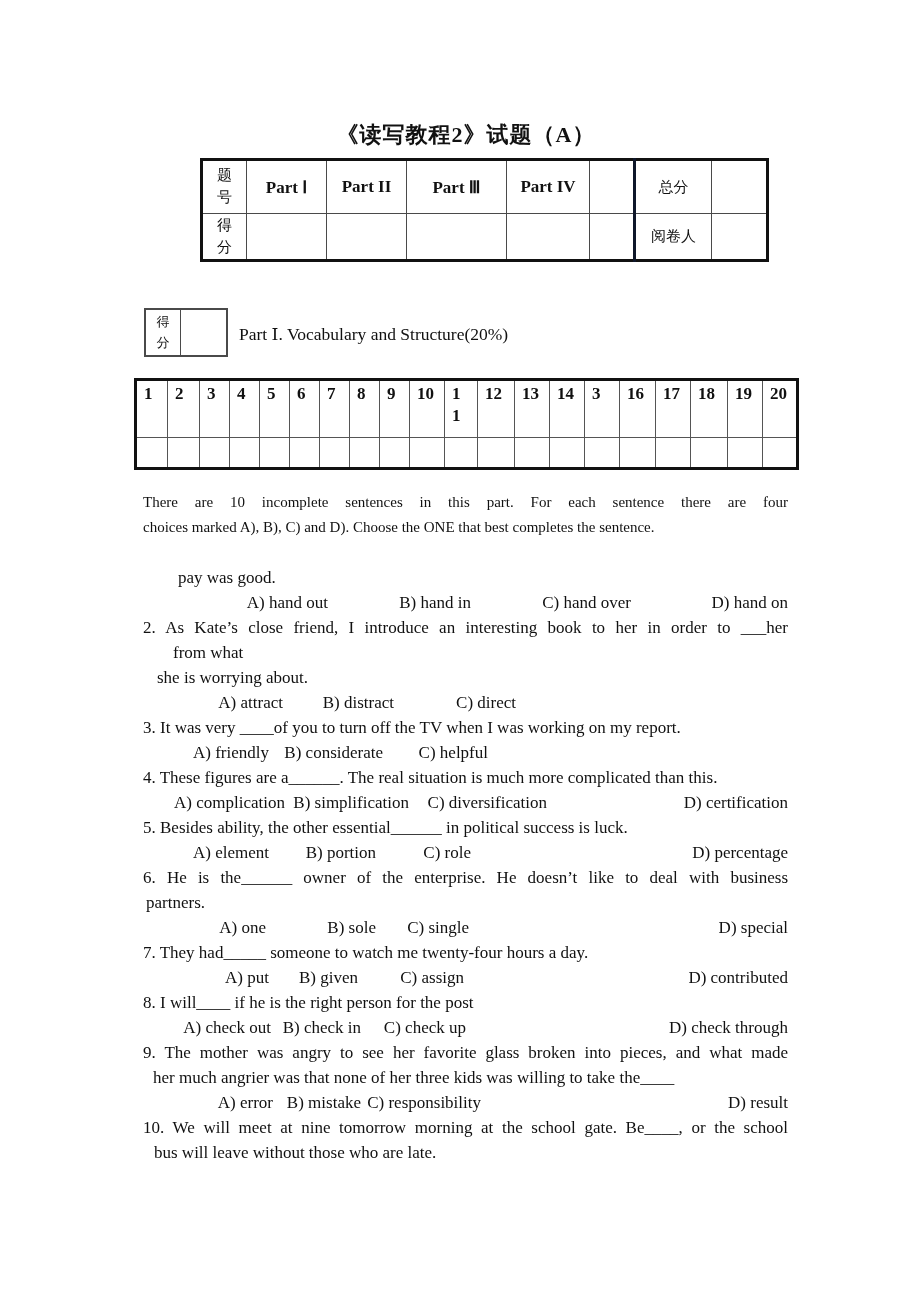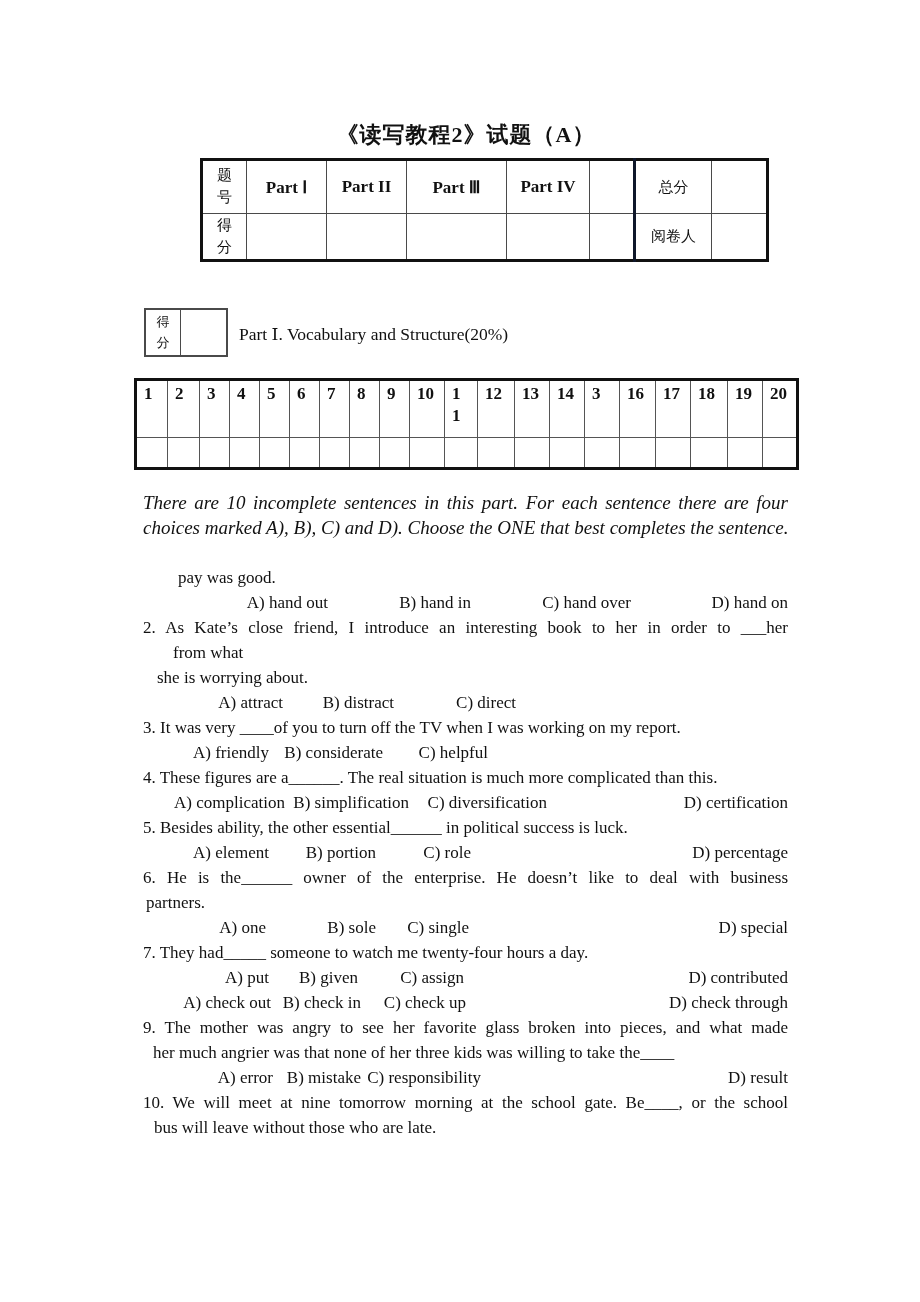--- a/index.html
+++ b/index.html
@@ -37,21 +37,21 @@
   .p1head{position:absolute;left:233px;top:324px;font-weight:normal;font-size:17.5px;line-height:20px;}
   
   .anstable{position:absolute;left:128px;top:378px;}
   .anstable table{border:3px solid #111;}
   .anstable td{border:1px solid #555;padding:0;vertical-align:top;overflow:hidden;}
   .anstable tr.nums td{height:54px;font-weight:bold;font-size:17px;line-height:22px;
     padding-top:2px;padding-left:7px;}
   .anstable tr.blank td{height:29px;}
   .anstable td.c11 span{display:inline-block;width:11px;word-break:break-all;}
   
-  .instr{position:absolute;left:137px;top:490px;width:645px;font-style:italic;font-size:19px;}
+  .instr{position:absolute;left:137px;top:490px;width:645px;font-size:15px;}
   .qs{position:absolute;left:137px;top:565px;width:645px;font-size:17px;}
   .ln{height:25px;line-height:25px;white-space:nowrap;}
   .jl{white-space:normal;text-align:justify;text-align-last:justify;}
   .opts{display:grid;height:25px;line-height:25px;}
   .opts span{white-space:nowrap;text-align:right;}
 </style>
 </head>
 <body>
 
 <div class="page">
@@ -234,20 +234,21 @@
     </div>
 
     <div class="ln">7. They had_____ someone to watch me twenty-four hours a day.</div>
     <div class="opts" style="padding-left:13px;grid-template-columns:113px 89px 106px auto">
       <span>A) put</span>
       <span>B) given</span>
       <span>C) assign</span>
       <span>D) contributed</span>
     </div>
 
+    <div class="ln">8. I will____ if he is the right person for the post</div>
     <div class="opts" style="padding-left:13px;grid-template-columns:115px 90px 105px auto">
       <span>A) check out</span>
       <span>B) check in</span>
       <span>C) check up</span>
       <span>D) check through</span>
     </div>
 
     <div class="ln jl">9. The mother was angry to see her favorite glass broken into pieces, and what made</div>
     <div class="ln" style="margin-left:10px">her much angrier was that none of her three kids was willing to take the____</div>
     <div class="opts" style="padding-left:13px;grid-template-columns:117px 88px 120px auto">

